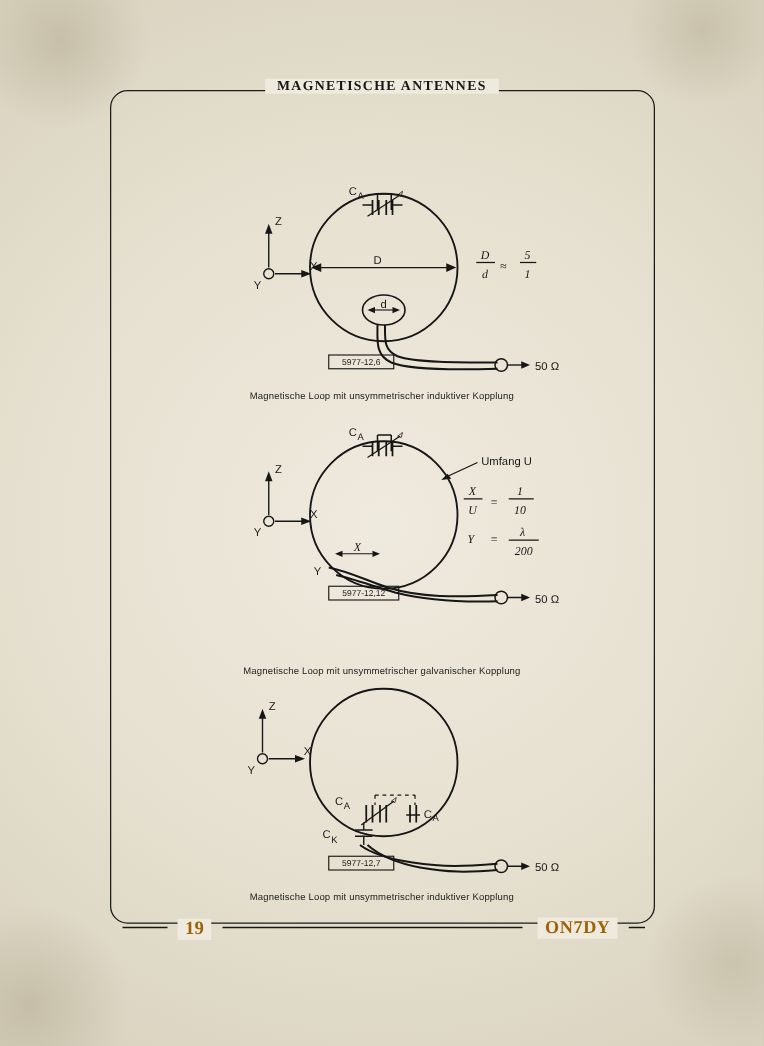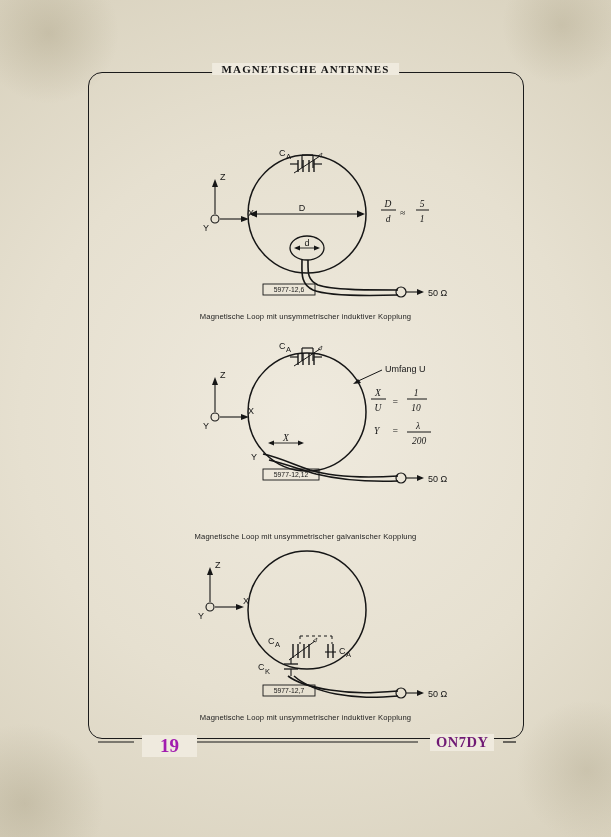--- a/index.html
+++ b/index.html
@@ -79,34 +79,34 @@
     letter-spacing: 0.15px;
     color: #1c1c1c;
     white-space: nowrap;
   }
   .footer-left {
     position: absolute;
     left: 142px;
     top: 735px;
     font-family: "Liberation Serif", serif;
     font-weight: bold;
-    font-size: 19px;
-    color: #a21caf;
+    font-size: 15px;
+    color: #a16207;
     background: #efeade;
-    padding: 0 18px;
+    padding: 0 6px;
   }
   .footer-right {
     position: absolute;
     left: 430px;
     top: 734px;
     font-family: "Liberation Serif", serif;
     font-weight: bold;
     font-size: 14.5px;
     letter-spacing: 0.5px;
-    color: #701a75;
+    color: #a16207;
     background: #efeade;
     padding: 0 6px;
   }
   svg text {
     font-family: "Liberation Sans", sans-serif;
     fill: #161616;
   }
   .lbl { font-size: 9px; }
   .lbl-sm { font-size: 7.5px; }
   .lbl-it { font-size: 9.5px; font-style: italic; font-family: "Liberation Serif", serif; }

